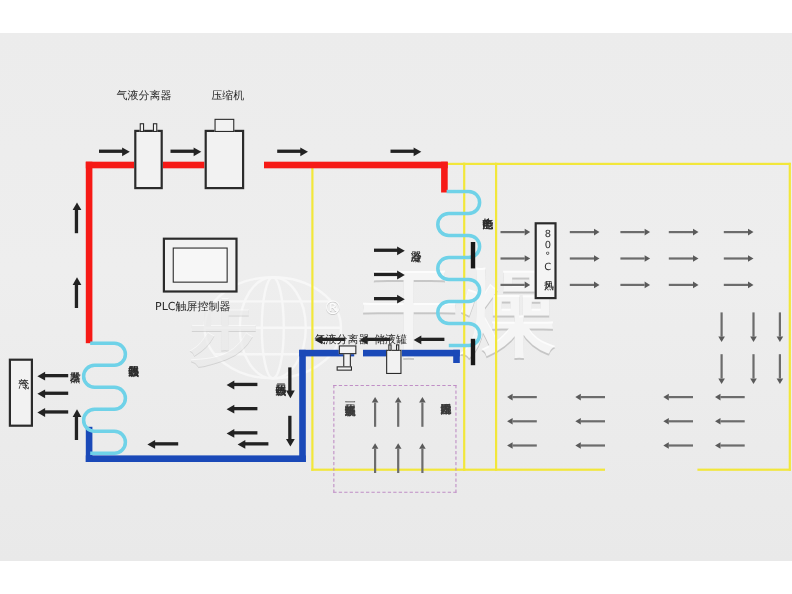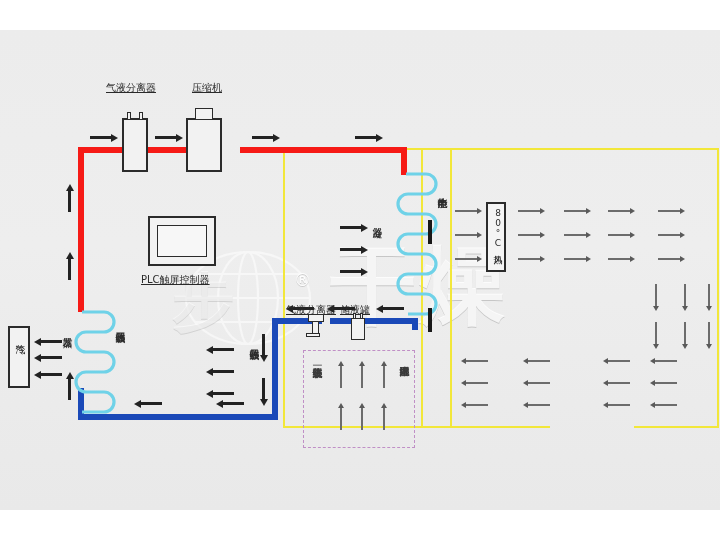--- a/index.html
+++ b/index.html
@@ -44,21 +44,21 @@
     text-shadow:0 1px 0 rgba(160,160,160,.35);
   }
 
   
   .box{position:absolute;border:2px solid #2b2b2b;background:#f2f2f2;box-sizing:border-box;}
   .pipe{position:absolute;}
   .red{background:#f61a16;}
   .blue{background:#1a49b8;}
   .yellow{background:#f2e73a;}
 
-  .lbl{position:absolute;color:#2a2a2a;white-space:nowrap;text-decoration:underline;}
+  .lbl{position:absolute;color:#2a2a2a;white-space:nowrap;}
   .lbl-h{font-size:10px;line-height:11px;}
   .vlabel{
     position:absolute;writing-mode:vertical-rl;text-orientation:upright;
     font-size:10px;line-height:11px;color:#2a2a2a;letter-spacing:0px;white-space:nowrap;
   }
 
   
   .arw{position:absolute;height:3px;background:#222;}
   .arw:after{content:"";position:absolute;top:-2.5px;width:0;height:0;
     border-top:4px solid transparent;border-bottom:4px solid transparent;}

